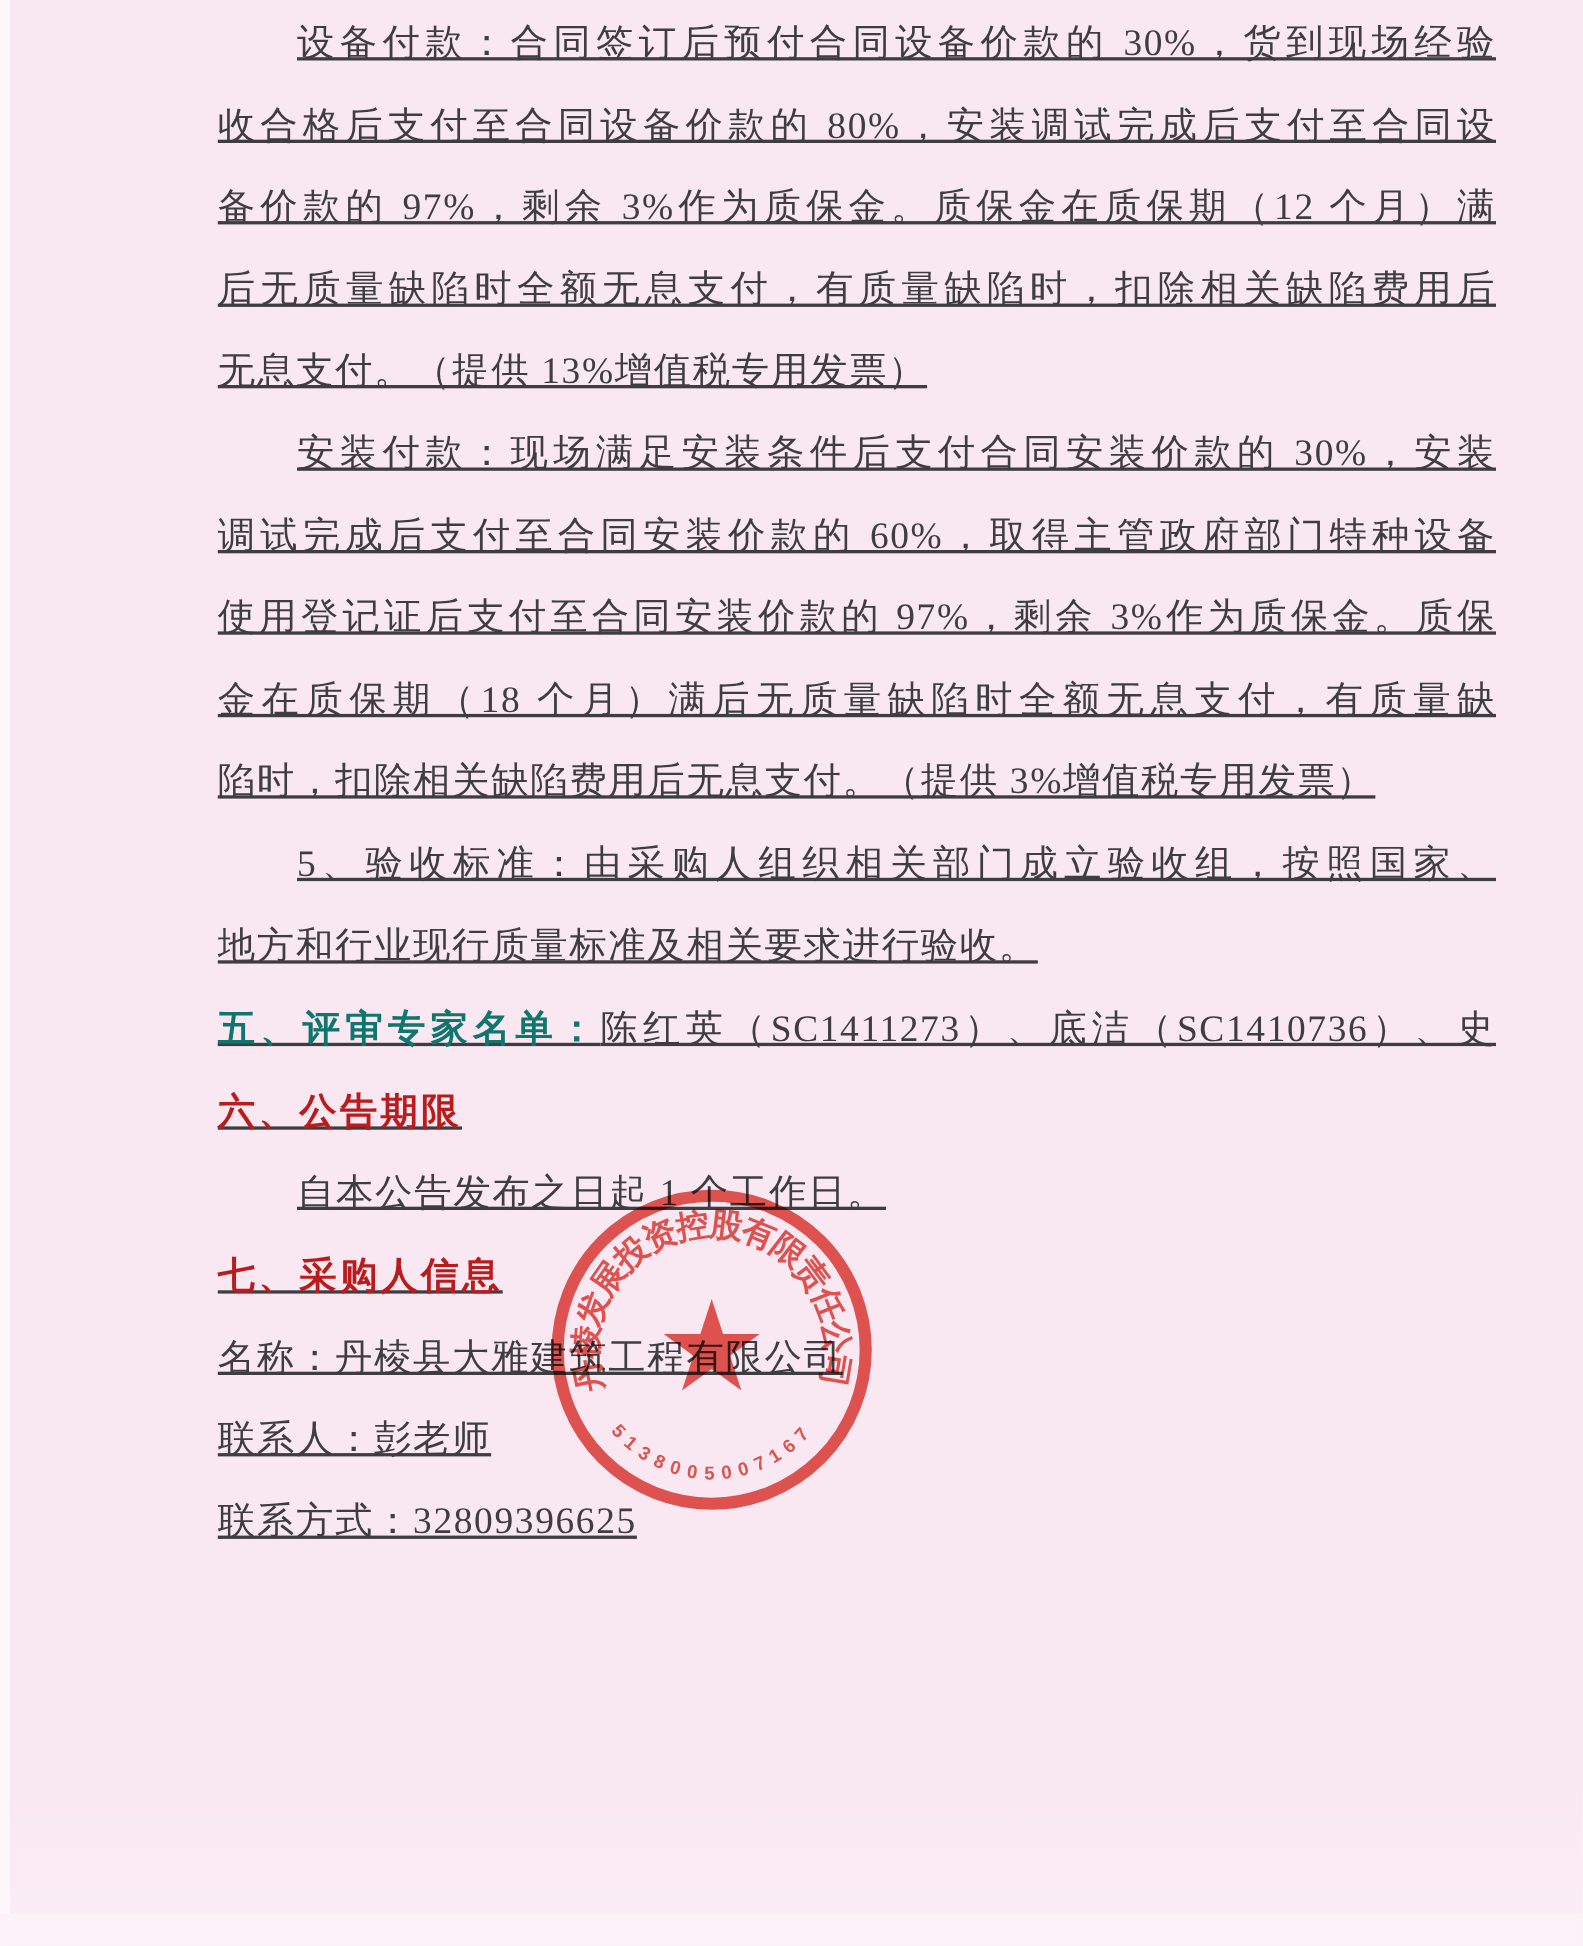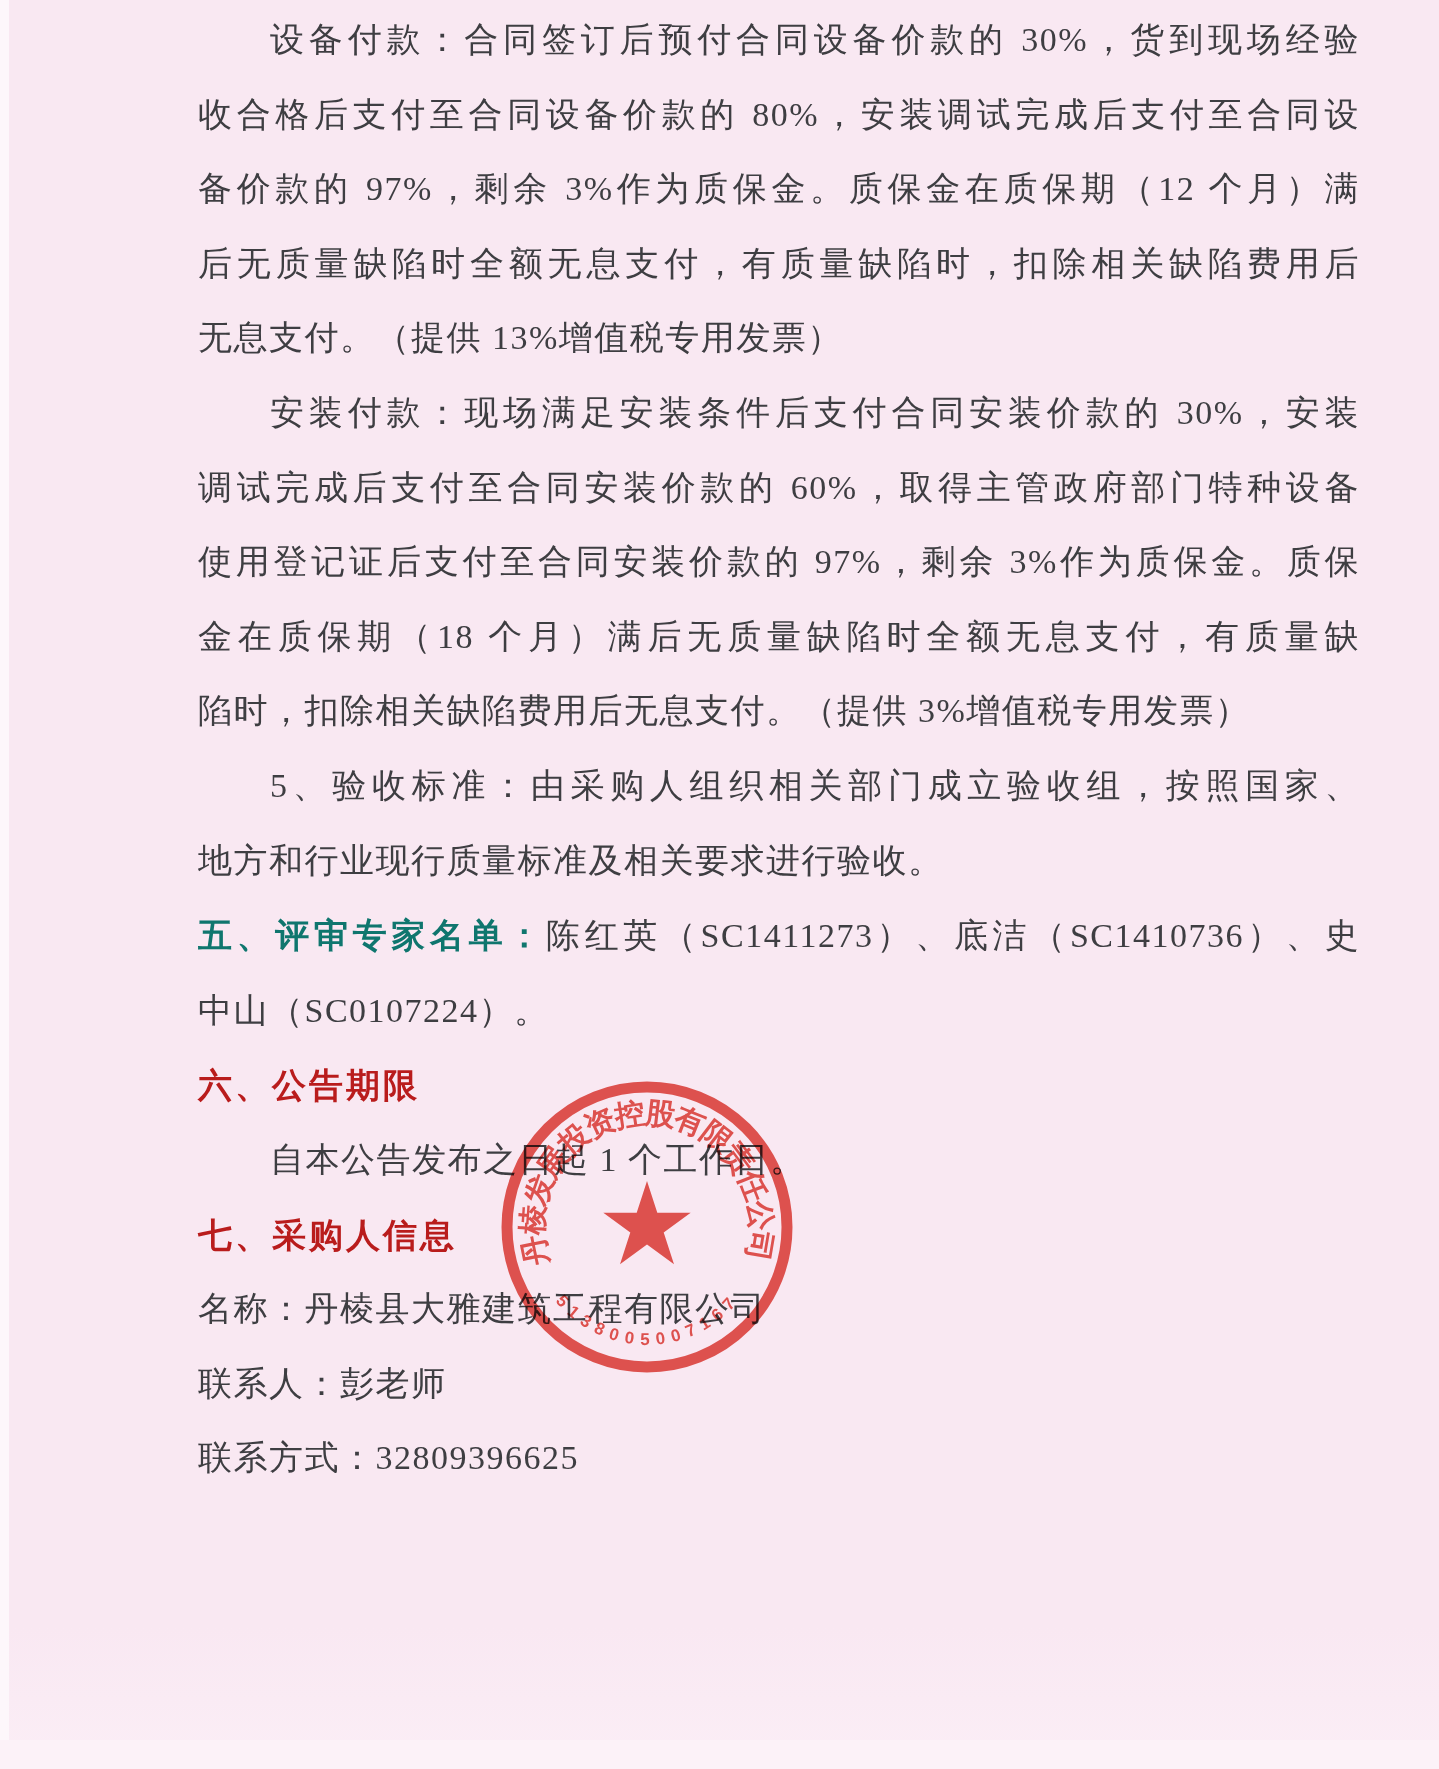--- a/index.html
+++ b/index.html
@@ -23,20 +23,21 @@
     background: #fcf2f8;
   }
   #document-body {
     position: absolute;
     left: 198px;
     top: 3px;
     width: 1162px;
     font-size: 34px;
     line-height: 74.6px;
     letter-spacing: 1.5px;
+    text-decoration: underline;
   }
   .line { min-height: 74.6px; }
   .line.stretch {
     text-align: justify;
     text-align-last: justify;
   }
   .line.indent { text-indent: 72px; }
   .line.heading {
     font-family: "Liberation Sans", sans-serif;
     font-weight: bold;
@@ -75,21 +76,20 @@
     <div class="line stretch"><span>后无质量缺陷时全额无息支付，有质量缺陷时，扣除相关缺陷费用后</span></div>
     <div class="line"><span>无息支付。（提供 13%增值税专用发票）</span></div>
     <div class="line indent stretch"><span>安装付款：现场满足安装条件后支付合同安装价款的 30%，安装</span></div>
     <div class="line stretch"><span>调试完成后支付至合同安装价款的 60%，取得主管政府部门特种设备</span></div>
     <div class="line stretch"><span>使用登记证后支付至合同安装价款的 97%，剩余 3%作为质保金。质保</span></div>
     <div class="line stretch"><span>金在质保期（18 个月）满后无质量缺陷时全额无息支付，有质量缺</span></div>
     <div class="line"><span>陷时，扣除相关缺陷费用后无息支付。（提供 3%增值税专用发票）</span></div>
     <div class="line indent stretch"><span>5、验收标准：由采购人组织相关部门成立验收组，按照国家、</span></div>
     <div class="line"><span>地方和行业现行质量标准及相关要求进行验收。</span></div>
     <div class="line stretch"><span class="bold-prefix">五、评审专家名单：</span><span>陈红英（SC1411273）、底洁（SC1410736）、史</span></div>
-    <div class="line"><span>中山（SC0107224）。</span></div>
     <div class="line heading"><span>六、公告期限</span></div>
     <div class="line indent"><span>自本公告发布之日起 1 个工作日。</span></div>
     <div class="line heading"><span>七、采购人信息</span></div>
     <div class="line"><span>名称：丹棱县大雅建筑工程有限公司</span></div>
     <div class="line"><span>联系人：彭老师</span></div>
     <div class="line"><span>联系方式：32809396625</span></div>
   </div>
 
 <svg id="seal" viewBox="0 0 320 320">
   <defs>

